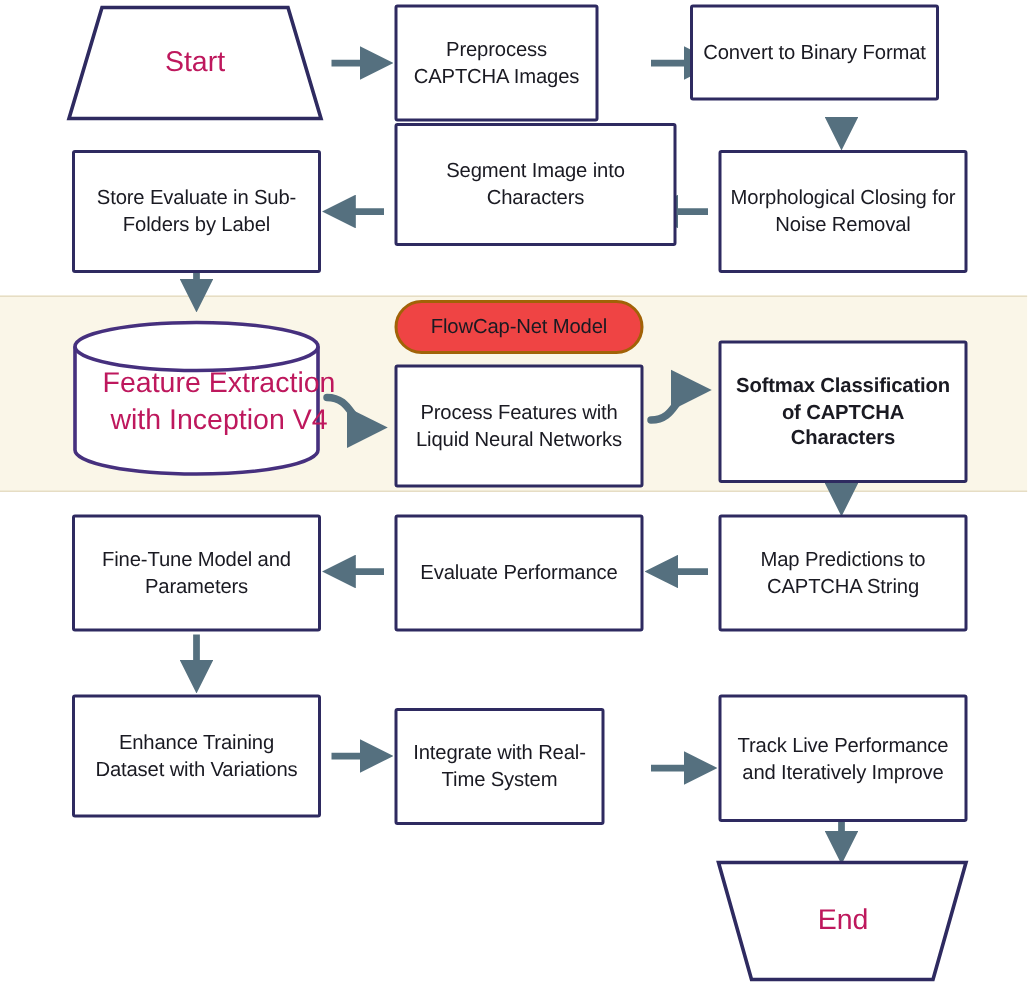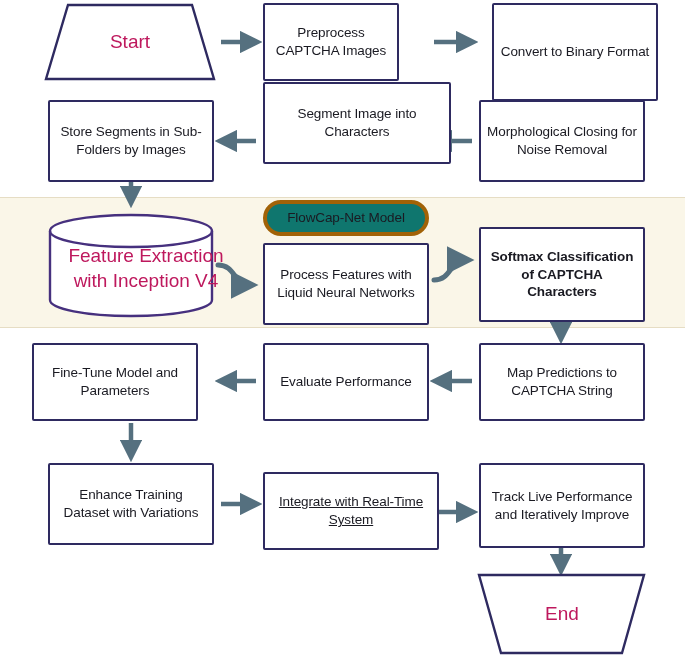--- a/index.html
+++ b/index.html
@@ -37,22 +37,22 @@
     font-size: 13.5px;
     line-height: 1.32;
     letter-spacing: -0.1px;
   }
   .box {
     border: 2px solid #2e2a60;
     background: #ffffff;
     border-radius: 2px;
   }
   .pill {
-    border: 4px solid #a16207;
-    background: #0f766e;
+    border: 2px solid #a16207;
+    background: #ef4444;
     border-radius: 22px;
   }
   .node .lbl {
     padding: 0 6px;
     width: 100%;
   }
   
   .shape-svg {
     position: absolute;
     overflow: visible;
@@ -153,34 +153,34 @@
 
   <svg class="shape-svg" style="left:44px;top:3px;width:172px;height:78px;">
     <polygon points="24,2 148,2 170,76 2,76" fill="#ffffff" stroke="#2e2a60" stroke-width="2.4"></polygon>
   </svg>
   <div class="shape-label" style="left:44px;top:3px;width:172px;height:78px;">Start</div>
 
   <div class="node box" style="left:263px;top:3px;width:136px;height:78px;">
     <span class="lbl">Preprocess CAPTCHA Images</span>
   </div>
 
-  <div class="node box" style="left:492px;top:3px;width:166px;height:98px;">
+  <div class="node box" style="left:460px;top:3px;width:166px;height:64px;">
     <span class="lbl">Convert to Binary Format</span>
   </div>
 
   <div class="node box" style="left:479px;top:100px;width:166px;height:82px;justify-content:flex-end;">
     <span class="lbl">Morphological Closing for Noise Removal</span>
   </div>
 
   <div class="node box" style="left:263px;top:82px;width:188px;height:82px;">
     <span class="lbl">Segment Image into Characters</span>
   </div>
 
   <div class="node box" style="left:48px;top:100px;width:166px;height:82px;">
-    <span class="lbl">Store Segments in Sub-Folders by Images</span>
+    <span class="lbl">Store Evaluate in Sub-Folders by Label</span>
   </div>
 
   <svg class="shape-svg" style="left:48px;top:213px;width:166px;height:105px;">
     <path d="M2,18 L2,87 A81,16 0 0 0 164,87 L164,18 A81,16 0 0 0 2,18 Z" fill="#ffffff" stroke="#46307e" stroke-width="2.4"></path>
     <path d="M2,18 A81,16 0 0 0 164,18" fill="none" stroke="#46307e" stroke-width="2.4"></path>
   </svg>
   <div class="shape-label" style="left:48px;top:228px;width:166px;height:80px;padding-left:15px;">Feature Extraction with Inception V4</div>
 
   <div class="node pill" style="left:263px;top:200px;width:166px;height:36px;font-size:13.5px;">
     <span class="lbl">FlowCap-Net Model</span>
@@ -195,29 +195,29 @@
   </div>
 
   <div class="node box" style="left:263px;top:343px;width:166px;height:78px;">
     <span class="lbl">Evaluate Performance</span>
   </div>
 
   <div class="node box" style="left:479px;top:343px;width:166px;height:78px;">
     <span class="lbl">Map Predictions to CAPTCHA String</span>
   </div>
 
-  <div class="node box" style="left:32px;top:343px;width:166px;height:78px;">
+  <div class="node box" style="left:48px;top:343px;width:166px;height:78px;">
     <span class="lbl">Fine-Tune Model and Parameters</span>
   </div>
 
   <div class="node box" style="left:48px;top:463px;width:166px;height:82px;">
     <span class="lbl">Enhance Training Dataset with Variations</span>
   </div>
 
-  <div class="node box" style="left:263px;top:472px;width:176px;height:78px;text-decoration:underline;">
+  <div class="node box" style="left:263px;top:472px;width:140px;height:78px;">
     <span class="lbl">Integrate with Real-Time System</span>
   </div>
 
   <div class="node box" style="left:479px;top:463px;width:166px;height:85px;">
     <span class="lbl">Track Live Performance and Iteratively Improve</span>
   </div>
 
   <svg class="shape-svg" style="left:477px;top:573px;width:170px;height:82px;">
     <polygon points="2,2 167,2 145,80 24,80" fill="#ffffff" stroke="#2e2a60" stroke-width="2.4"></polygon>
   </svg>

